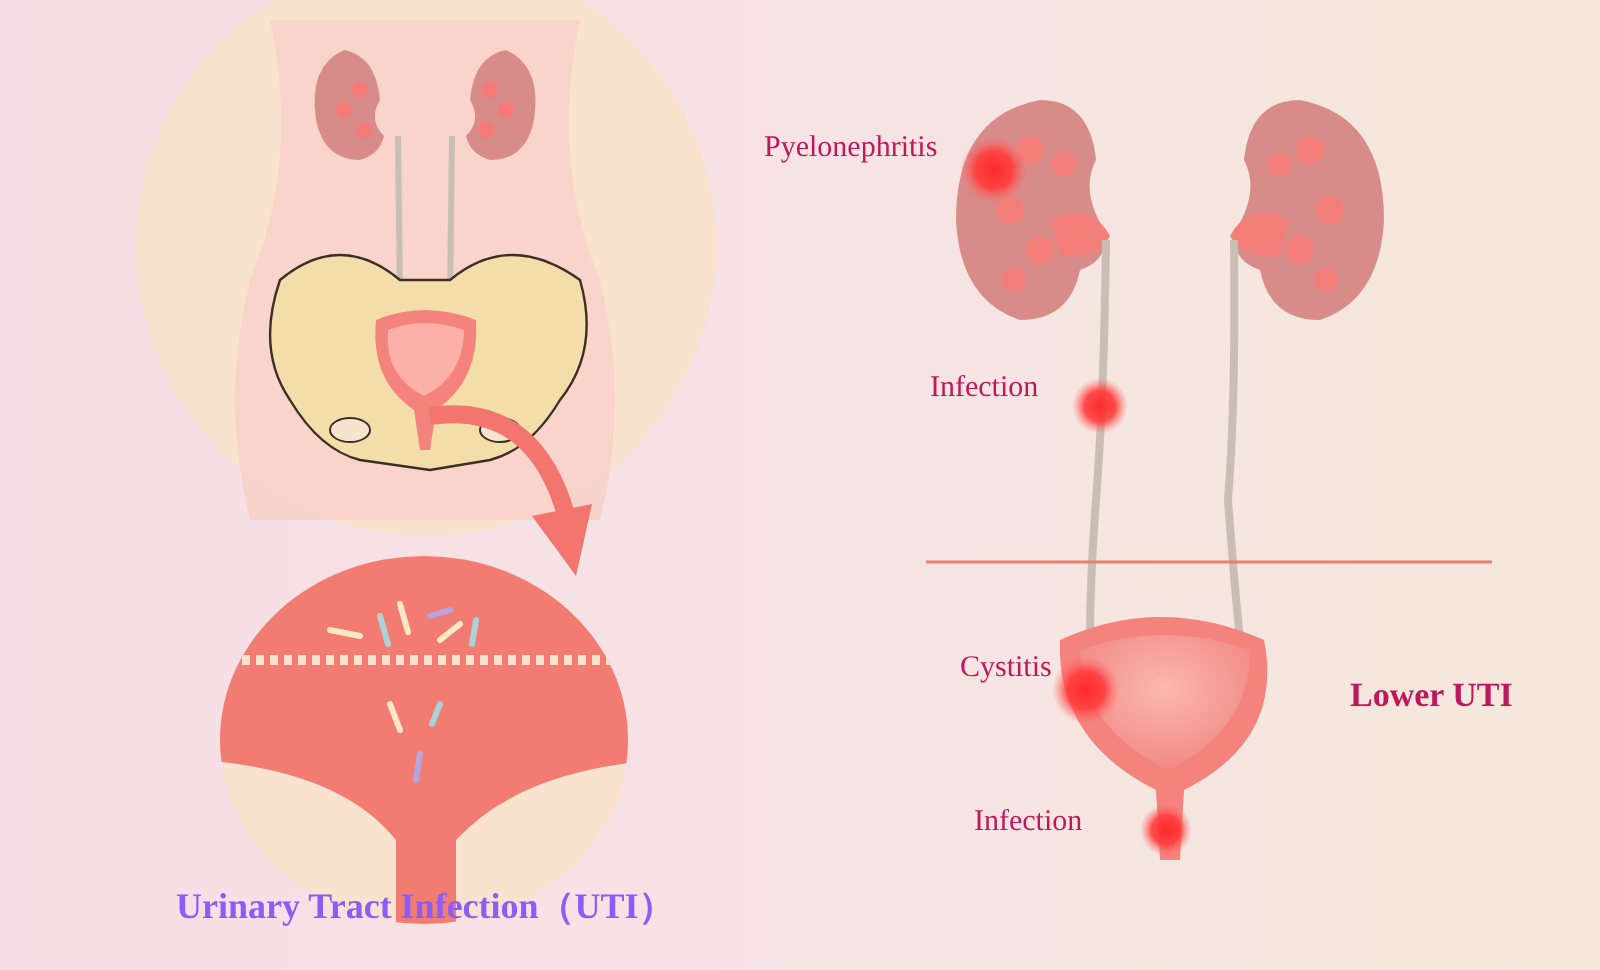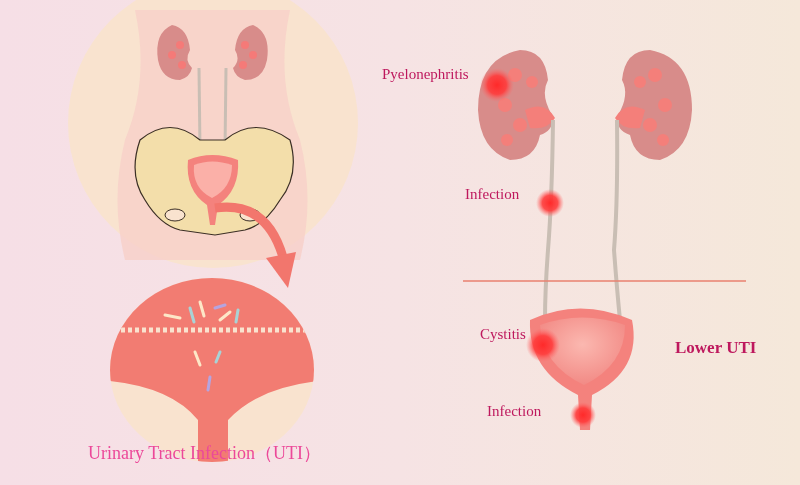--- a/index.html
+++ b/index.html
@@ -2,21 +2,21 @@
 <html><head>
 <meta charset="utf-8">
 <style>
   html,body{margin:0;padding:0;}
   body{width:800px;height:485px;overflow:hidden;position:relative;
     background:linear-gradient(90deg,#f6dfe6 0%,#f6e3e4 50%,#f5e8da 100%);
     font-family:"Liberation Serif","DejaVu Serif",serif;}
   .stage{position:absolute;left:0;top:0;width:800px;height:485px;}
   .label{position:absolute;color:#be185d;font-size:15px;white-space:nowrap;}
   .bold{font-weight:bold;font-size:17px;}
-  .title{font-weight:normal;font-size:18px;color:#ec4899;}
+  .title{font-weight:bold;font-size:18px;color:#8b5cf6;}
   svg{position:absolute;left:0;top:0;}
 </style>
 </head>
 <body>
 
 <div class="stage">
 <svg width="800" height="485" viewBox="0 0 800 485">
   <defs>
     <radialGradient id="glow" cx="50%" cy="50%" r="50%">
       <stop offset="0%" stop-color="#ff2a2a" stop-opacity="1"></stop>

